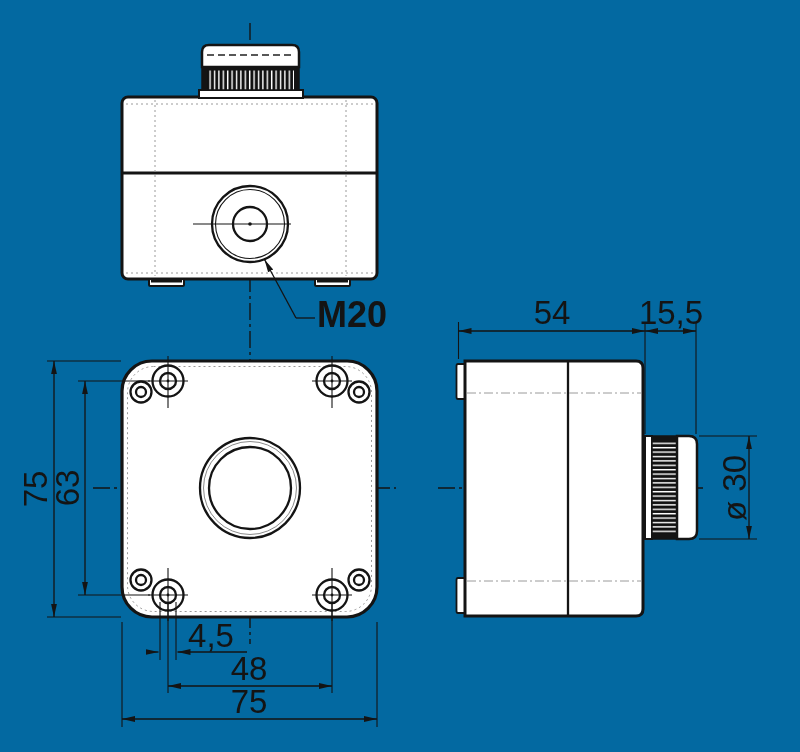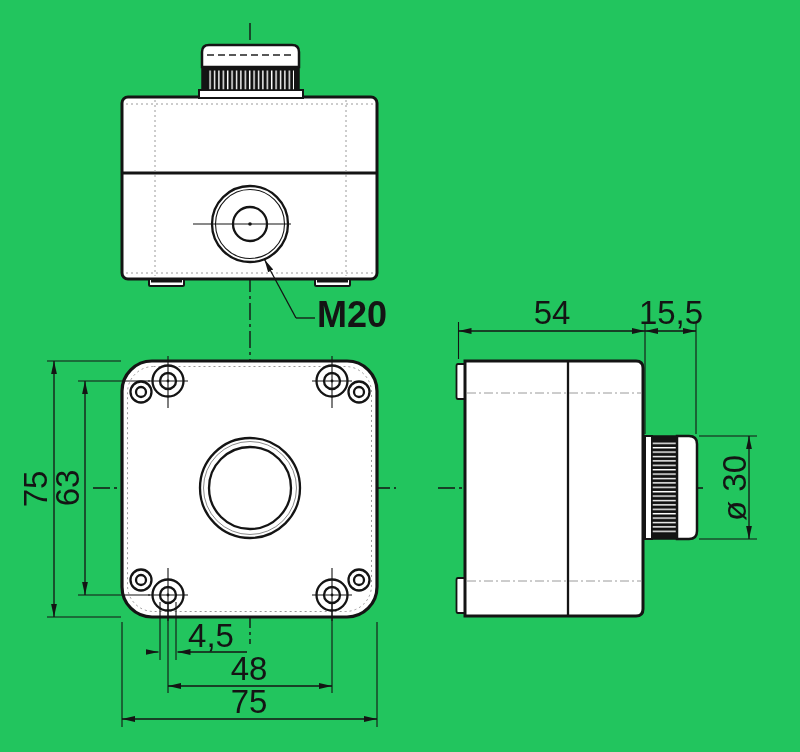--- a/index.html
+++ b/index.html
@@ -1,16 +1,16 @@
 <!DOCTYPE html>
 <html><head>
 <meta charset="utf-8">
 <style>
   html,body { margin:0; padding:0; background:#ffffff; }
-  #stage { position:relative; width:800px; height:752px; background:#22c55e; overflow:hidden; }
+  #stage { position:relative; width:800px; height:752px; background:#0369a1; overflow:hidden; }
   svg { position:absolute; left:0; top:0; }
   .outline   { fill:#ffffff; stroke:#141414; stroke-width:3; }
   .outline32 { fill:#ffffff; stroke:#141414; stroke-width:3.2; }
   .med   { fill:none; stroke:#141414; stroke-width:2.3; }
   .med2  { fill:#ffffff; stroke:#141414; stroke-width:2; }
   .thin  { fill:none; stroke:#141414; stroke-width:1.1; }
   .dim   { fill:none; stroke:#141414; stroke-width:1.3; }
   .cl    { fill:none; stroke:#141414; stroke-width:1.4; stroke-dasharray:17 4 3 4; }
   .faint   { fill:none; stroke:#9a9a9a; stroke-width:1; stroke-dasharray:2 3; }
   .faintdd { fill:none; stroke:#9a9a9a; stroke-width:1; stroke-dasharray:9 3 2 3; }

